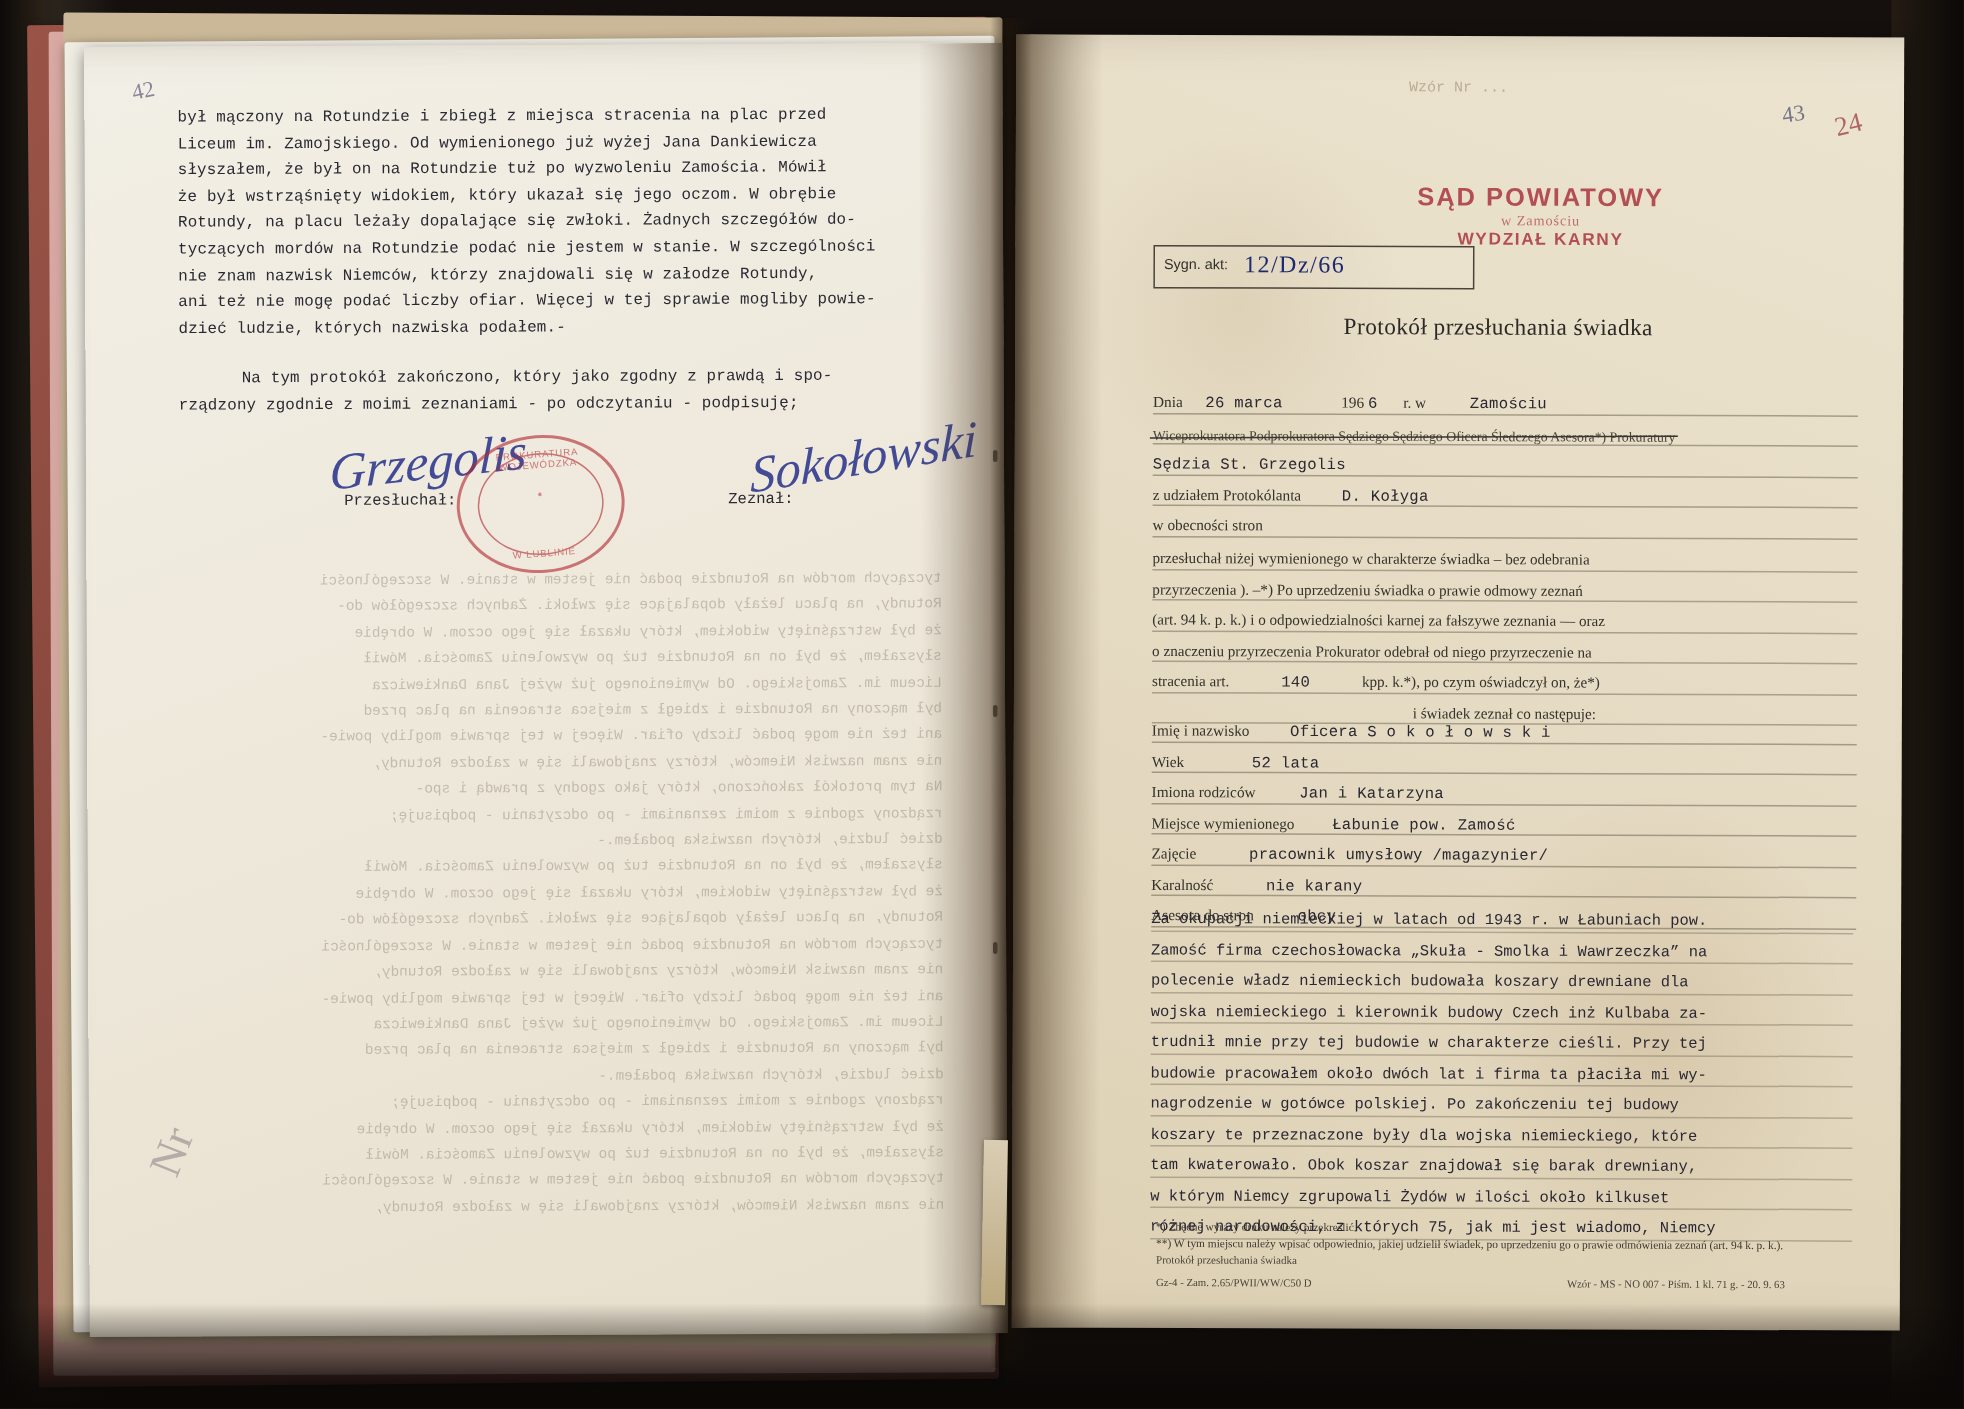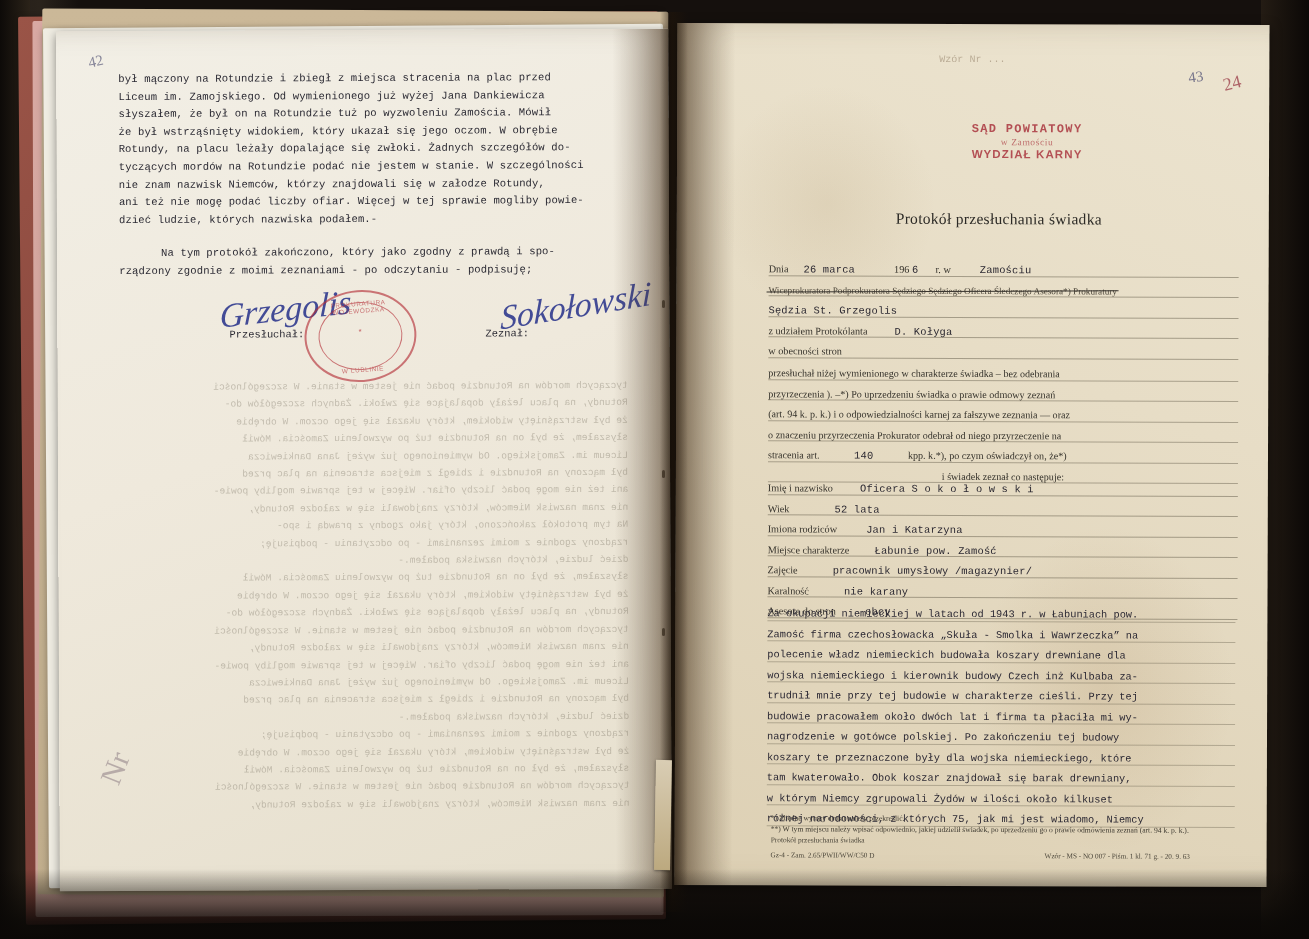--- a/index.html
+++ b/index.html
@@ -260,23 +260,23 @@
 
   .court-header {
     position: absolute;
     left: 220px; top: 98px;
     width: 260px;
     text-align: center;
     color: #a8303a;
     opacity: .82;
   }
   .court-header .ch1 {
-    font-family: Liberation Mono, monospace;
+    font-family: Liberation Sans, sans-serif;
     font-weight: bold;
-    font-size: 12px;
+    font-size: 17px;
     letter-spacing: 1.3px;
   }
   .court-header .ch2 {
     font-family: "Liberation Serif", serif;
     font-size: 9.5px;
     letter-spacing: .6px;
     opacity: .8;
     margin-top: 1px;
   }
   .court-header .ch3 {
@@ -539,20 +539,24 @@
     <div class="r-top-faint">Wzór Nr ...</div>
     <div class="r-corner-num">43</div>
     <div class="r-corner-num2">24</div>
 
     <div class="court-header">
       <div class="ch1">SĄD POWIATOWY</div>
       <div class="ch2">w Zamościu</div>
       <div class="ch3">WYDZIAŁ KARNY</div>
     </div>
 
+    <div class="sygn-box">
+      <span>Sygn. akt:</span>
+      <span class="sygn-val">12/Dz/66</span>
+    </div>
 
     <div class="doc-title">Protokół przesłuchania świadka</div>
 
     <div class="form">
       <div class="fl">
         <span class="rule"></span>
         <span class="lbl">Dnia</span>
         <span class="sp" style="width:10px"></span>
         <span class="fill">26 marca</span>
         <span class="sp" style="width:34px"></span>
@@ -615,21 +619,21 @@
         <span class="fill">52 lata</span>
       </div>
       <div class="fl">
         <span class="rule"></span>
         <span class="lbl">Imiona rodziców</span>
         <span class="sp" style="width:24px"></span>
         <span class="fill">Jan i Katarzyna</span>
       </div>
       <div class="fl">
         <span class="rule"></span>
-        <span class="lbl">Miejsce charakterze</span>
+        <span class="lbl">Miejsce wymienionego</span>
         <span class="sp" style="width:20px"></span>
         <span class="fill">Łabunie pow. Zamość</span>
       </div>
       <div class="fl">
         <span class="rule"></span>
         <span class="lbl">Zajęcie</span>
         <span class="sp" style="width:30px"></span>
         <span class="fill">pracownik umysłowy /magazynier/</span>
       </div>
       <div class="fl">

